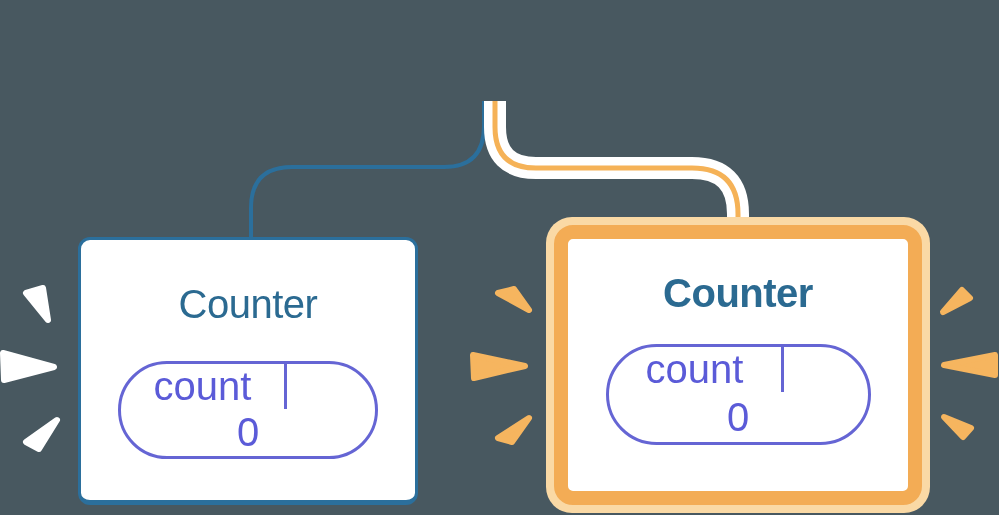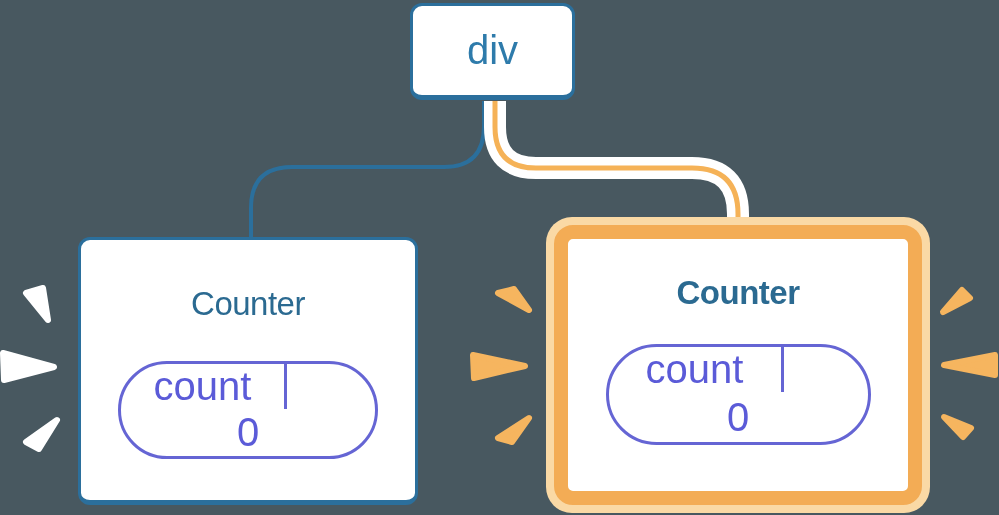--- a/index.html
+++ b/index.html
@@ -30,21 +30,21 @@
 
   #left-counter{
     left:78px;top:237px;width:340px;height:268px;
     border:3px solid var(--blue_border);
     border-bottom-width:5px;
     border-radius:12px;
     display:flex;flex-direction:column;align-items:center;
     padding-top:44px;
   }
   .counter-title{
-    font-size:33px;line-height:40px;color:var(--teal_text);
+    font-size:40px;line-height:40px;color:var(--teal_text);
     letter-spacing:-0.5px;
   }
   #left-counter .counter-title{font-weight:400;margin-bottom:37px;}
 
   
   #right-counter-glow{
     position:absolute;z-index:2;box-sizing:border-box;
     left:546px;top:217px;width:384px;height:296px;
     background:var(--peach);
     border-radius:26px;
@@ -109,23 +109,20 @@
       <polygon class="burst-orange" points="498,438 512,442 529,418"></polygon>
     </g>
 
     <g>
       <polygon class="burst-orange" points="943,312 962,290 970,298"></polygon>
       <polygon class="burst-orange" points="944,365 995,355 995,375"></polygon>
       <polygon class="burst-orange" points="944,417 963,437 971,428"></polygon>
     </g>
   </svg>
 
-  <div id="root-node" class="node">
-    <span class="label">div</span>
-  </div>
 
   <div id="left-counter" class="node">
     <div class="counter-title">Counter</div>
     <div class="state-pill">
       <div class="state-key">count</div>
       <div class="state-value">0</div>
     </div>
   </div>
 
   <div id="right-counter-glow">

